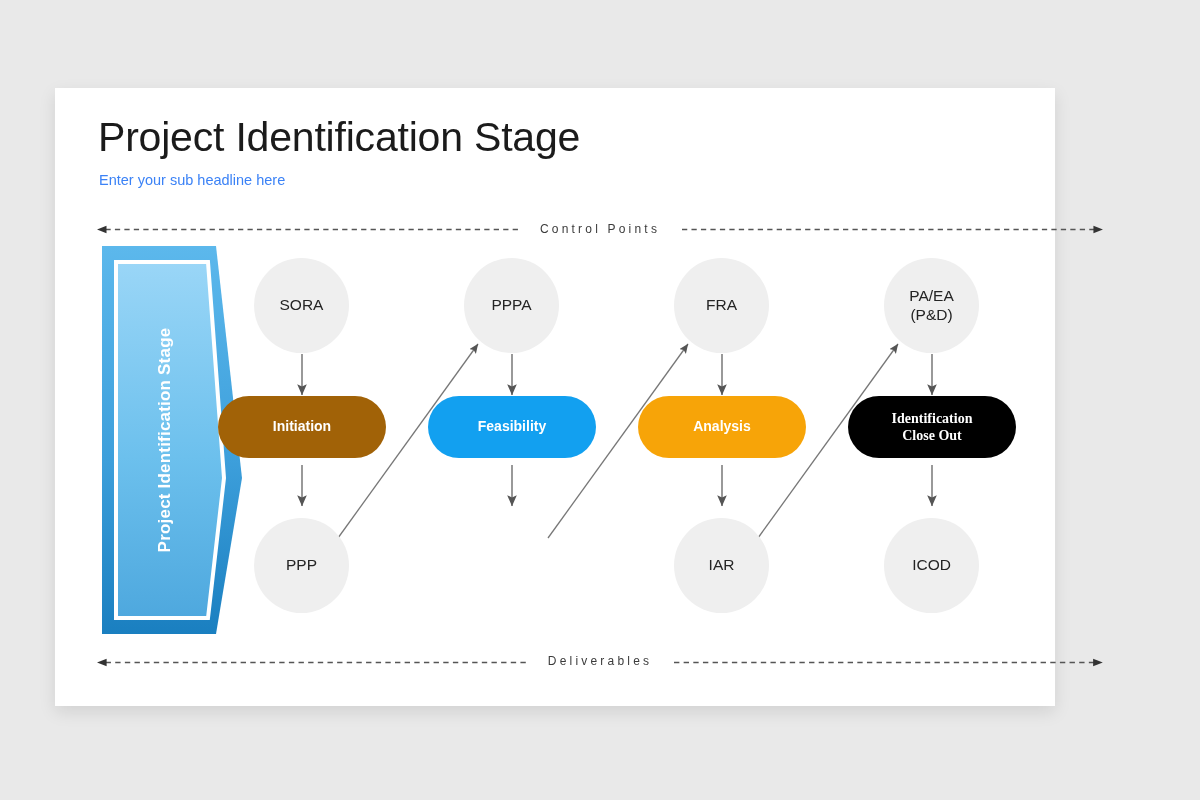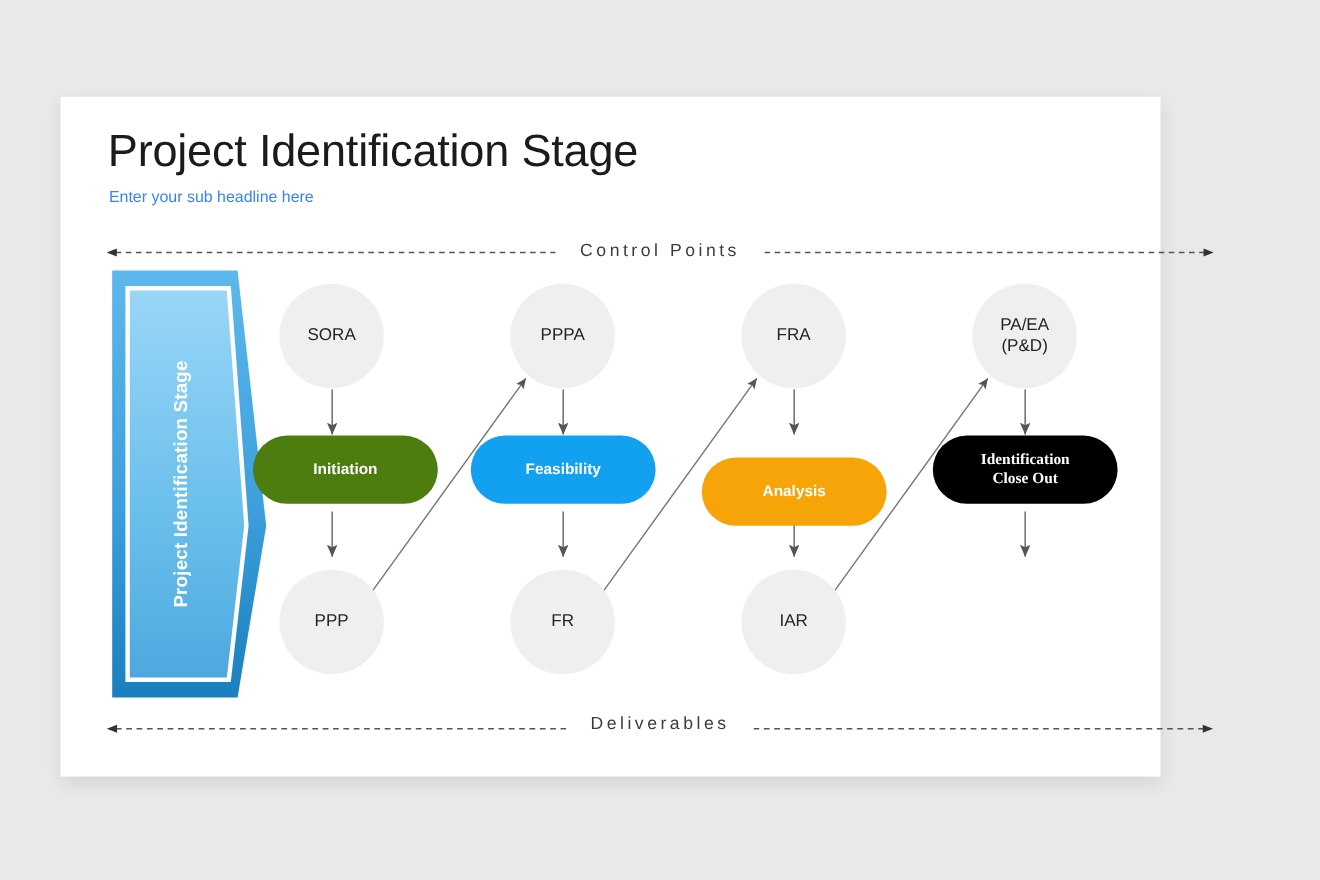--- a/index.html
+++ b/index.html
@@ -56,21 +56,21 @@
     left: 42px;
     width: 1006px;
     height: 22px;
     display: flex;
     align-items: center;
   }
   #band-control { top: 130px; }
   #band-deliverables { top: 558px; align-items: flex-end; }
 
   .band-label {
-    font-size: 16px;
+    font-size: 12px;
     color: #3b3b3b;
     letter-spacing: 3.2px;
     white-space: nowrap;
     padding: 0 22px;
     font-weight: 400;
   }
 
   .band-line {
     position: relative;
     flex: 1;
@@ -239,29 +239,29 @@
         <line x1="457" y1="377" x2="457" y2="418" stroke="#777777" stroke-width="1.5" marker-end="url(#ah)"></line>
         <line x1="667" y1="377" x2="667" y2="418" stroke="#777777" stroke-width="1.5" marker-end="url(#ah)"></line>
         <line x1="877" y1="377" x2="877" y2="418" stroke="#777777" stroke-width="1.5" marker-end="url(#ah)"></line>
 
         <line x1="283" y1="450" x2="423" y2="256" stroke="#777777" stroke-width="1.3" marker-end="url(#ah)"></line>
         <line x1="493" y1="450" x2="633" y2="256" stroke="#777777" stroke-width="1.3" marker-end="url(#ah)"></line>
         <line x1="703" y1="450" x2="843" y2="256" stroke="#777777" stroke-width="1.3" marker-end="url(#ah)"></line>
       </svg>
 
       <div class="node-circle" style="left:199px; top:170px;">SORA</div>
-      <div class="node-pill" style="left:175px; top:308px; background:#4d7c0f;">Initiation</div>
+      <div class="node-pill" style="left:163px; top:308px; background:#a16207;">Initiation</div>
       <div class="node-circle" style="left:199px; top:430px;">PPP</div>
 
       <div class="node-circle" style="left:409px; top:170px;">PPPA</div>
       <div class="node-pill" style="left:373px; top:308px; background:#12a0f0;">Feasibility</div>
-      <div class="node-circle" style="left:409px; top:430px;">FR</div>
 
       <div class="node-circle" style="left:619px; top:170px;">FRA</div>
-      <div class="node-pill" style="left:583px; top:308px; background:#f7a408;margin-top:20px;">Analysis</div>
+      <div class="node-pill" style="left:583px; top:308px; background:#f7a408;">Analysis</div>
       <div class="node-circle" style="left:829px; top:170px;">PA/EA<br>(P&amp;D)</div>
 
       <div class="node-circle" style="left:619px; top:430px;">IAR</div>
       <div class="node-pill" style="left:793px; top:308px; background:#000000;font-family:Liberation Serif, serif;">Identification<br>Close Out</div>
+      <div class="node-circle" style="left:829px; top:430px;">ICOD</div>
 
     </div>
   </div>
 </div>
 
 </body></html>

